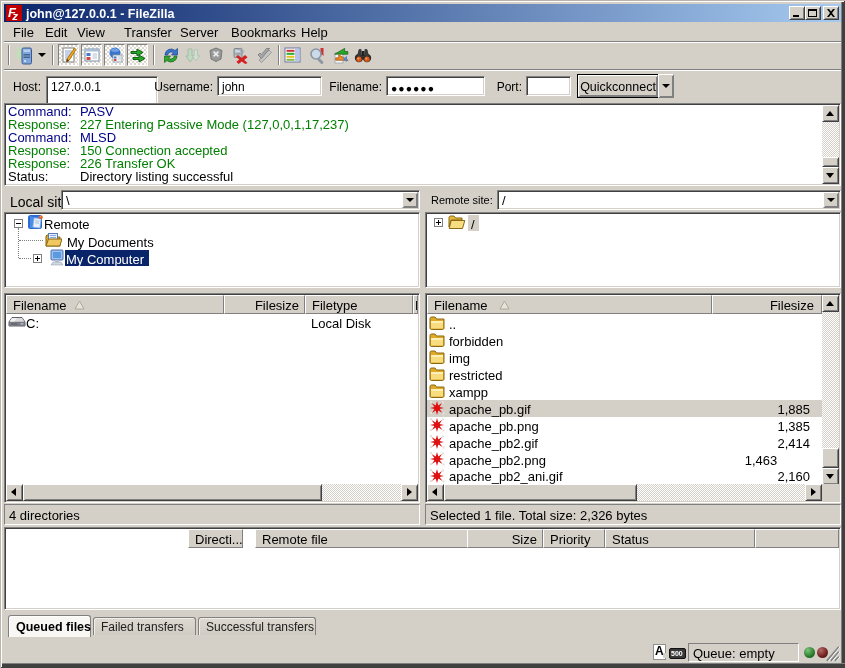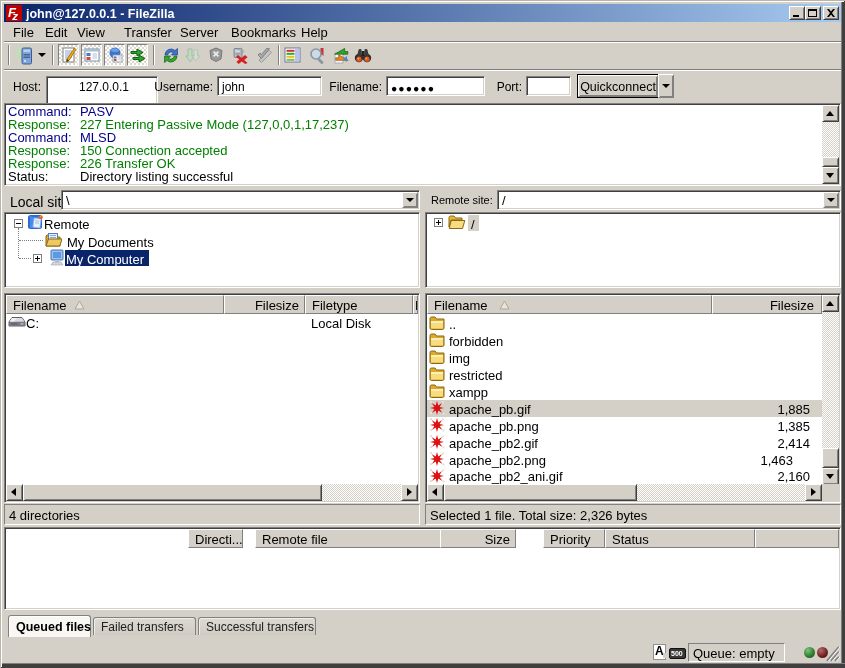--- a/index.html
+++ b/index.html
@@ -201,21 +201,21 @@
     <circle cx="13" cy="12.2" r="2.6" fill="#e05818"></circle>
     <circle cx="4.3" cy="11.5" r="1" fill="#f8a060"></circle>
     <circle cx="12.3" cy="11.5" r="1" fill="#f8a060"></circle>
   </svg>
 </div>
 
 <div class="abs" style="left:4px;top:69px;width:837px;height:1px;background:#808080;"></div>
 <div class="abs" style="left:4px;top:70px;width:837px;height:1px;background:#fff;"></div>
 <div id="qc" class="abs" style="left:4px;top:71px;width:837px;height:31px;font-size:12px;">
   <div class="abs" style="left:0px;top:9px;width:37px;text-align:right;">Host:</div>
-  <div class="abs field" style="left:42px;top:5px;width:112px;height:36px;text-align:center;">127.0.0.1</div>
+  <div class="abs field" style="left:42px;top:5px;width:112px;height:36px;">127.0.0.1</div>
   <div class="abs" style="left:139px;top:9px;width:70px;text-align:right;">Username:</div>
   <div class="abs field" style="left:213px;top:5px;width:105px;height:20px;">john</div>
   <div class="abs" style="left:308px;top:9px;width:70px;text-align:right;">Filename:</div>
   <div class="abs field" style="left:382px;top:5px;width:99px;height:20px;font-size:10.5px;letter-spacing:1px;padding-top:5px;">●●●●●●</div>
   <div class="abs" style="left:448px;top:9px;width:70px;text-align:right;">Port:</div>
   <div class="abs field" style="left:522px;top:5px;width:45px;height:20px;"></div>
   <div class="abs" style="left:573px;top:3px;width:82px;height:24px;border:1px solid #000;">
       <div class="raised1" style="width:100%;height:100%;box-shadow:inset 1px 1px 0 #d4d0c8, inset -1px -1px 0 #808080;text-align:center;padding-top:4px;font-size:12.5px;">Quickconnect</div>
     </div>
   <div class="abs raised1" style="left:654px;top:3px;width:16px;height:24px;box-shadow:inset 1px 1px 0 #d4d0c8, inset -1px -1px 0 #808080;"></div>
@@ -412,21 +412,21 @@
     <div class="abs" style="left:285px;top:124px;width:98px;text-align:right;">1,385</div>
   <svg class="abs" style="left:2px;top:139px;" width="16" height="16" viewBox="0 0 16 16">
       <use href="#feather"></use>
     </svg>
     <div class="abs" style="left:22px;top:141px;">apache_pb2.gif</div>
     <div class="abs" style="left:285px;top:141px;width:98px;text-align:right;">2,414</div>
   <svg class="abs" style="left:2px;top:156px;" width="16" height="16" viewBox="0 0 16 16">
       <use href="#feather"></use>
     </svg>
     <div class="abs" style="left:22px;top:158px;">apache_pb2.png</div>
-    <div class="abs" style="left:268px;top:158px;width:98px;text-align:right;">1,463</div>
+    <div class="abs" style="left:285px;top:158px;width:98px;text-align:center;">1,463</div>
   <svg class="abs" style="left:2px;top:173px;" width="16" height="16" viewBox="0 0 16 16">
       <use href="#feather"></use>
     </svg>
     <div class="abs" style="left:22px;top:174px;">apache_pb2_ani.gif</div>
     <div class="abs" style="left:285px;top:174px;width:98px;text-align:right;">2,160</div>
 
   <div class="sbtrack abs" style="left:395px;top:0;width:17px;height:190px;"></div>
   <div class="sbbtn abs" style="left:395px;top:0;width:17px;height:17px;"></div>
   <div class="arrow" style="left:399px;top:6px;border-left:4px solid transparent;border-right:4px solid transparent;border-bottom:5px solid #000;"></div>
   <div class="sbbtn abs" style="left:395px;top:153px;width:17px;height:20px;"></div>
@@ -446,21 +446,21 @@
     <span style="position:absolute;left:4px;top:3px;">4 directories</span>
   </div>
 <div class="abs sunken1" style="left:425px;top:504px;width:416px;height:21px;">
     <span style="position:absolute;left:4px;top:3px;">Selected 1 file. Total size: 2,326 bytes</span>
   </div>
 
 <div class="abs sunken" style="left:4px;top:527px;width:837px;height:83px;"></div>
 <div id="queue" class="abs" style="left:6px;top:529px;width:833px;height:79px;background:#fff;">
   <div class="abs hcell" style="left:182px;top:0;width:55px;">Directi...</div>
   <div class="abs hcell" style="left:237px;top:0;width:224px;margin-left:12px;">Remote file</div>
-  <div class="abs hcell" style="left:434px;top:0;width:76px;text-align:right;padding-right:5px;">Size</div>
+  <div class="abs hcell" style="left:461px;top:0;width:76px;text-align:right;padding-right:5px;">Size</div>
   <div class="abs hcell" style="left:537px;top:0;width:62px;">Priority</div>
   <div class="abs hcell" style="left:599px;top:0;width:150px;">Status</div>
   <div class="abs hcell" style="left:749px;top:0;width:84px;"></div>
 </div>
 
 <div id="tabs" class="abs" style="left:4px;top:613px;width:837px;height:25px;">
   <div class="abs" style="left:89px;top:4px;width:103px;height:18px;background:linear-gradient(#dedad2,#d0ccc4);border:1px solid #808080;border-bottom:none;border-radius:3px 3px 0 0;box-shadow:inset 1px 1px 0 #f0eee8;">
       <span style="position:absolute;left:7px;top:2px;color:#202020;font-size:12px;white-space:nowrap;">Failed transfers</span>
     </div>
   <div class="abs" style="left:194px;top:4px;width:118px;height:18px;background:linear-gradient(#dedad2,#d0ccc4);border:1px solid #808080;border-bottom:none;border-radius:3px 3px 0 0;box-shadow:inset 1px 1px 0 #f0eee8;">
@@ -473,21 +473,21 @@
 
 <div id="statusbar" class="abs" style="left:4px;top:641px;width:837px;height:23px;">
 
   <div class="abs" style="left:649px;top:3px;width:13px;height:16px;background:#fff;border:1px solid #909090;"></div>
   <div class="abs" style="left:651px;top:3px;font-size:12px;font-weight:bold;color:#000;">A</div>
   <div class="abs" style="left:659px;top:12px;width:3px;height:5px;background:#d0d0d0;"></div>
 
   <div class="abs" style="left:665px;top:7px;width:17px;height:11px;background:#383838;border:1px solid #101010;border-radius:2px;"></div>
   <div class="abs" style="left:667px;top:9px;width:13px;height:7px;font-size:7px;color:#fff;letter-spacing:0;line-height:7px;font-weight:bold;">500</div>
 
-  <div class="abs sunken1" style="left:684px;top:2px;width:97px;height:19px;">
+  <div class="abs sunken1" style="left:684px;top:2px;width:111px;height:19px;">
       <span style="position:absolute;left:4px;top:2px;">Queue: empty</span>
     </div>
 
   <div class="abs" style="left:800px;top:6px;width:11px;height:11px;border-radius:50%;background:radial-gradient(circle at 35% 30%,#7cc47c,#2c7a2c 60%,#124812);"></div>
   <div class="abs" style="left:813px;top:6px;width:11px;height:11px;border-radius:50%;background:radial-gradient(circle at 35% 30%,#b86868,#6e2020 60%,#401010);"></div>
 
   <svg class="abs" style="left:822px;top:4px;" width="15" height="17" viewBox="0 0 15 17">
     <g stroke="#808080" stroke-width="2">
         <path d="M13 2 L1 16"></path>
         <path d="M13 7 L5 16"></path>

